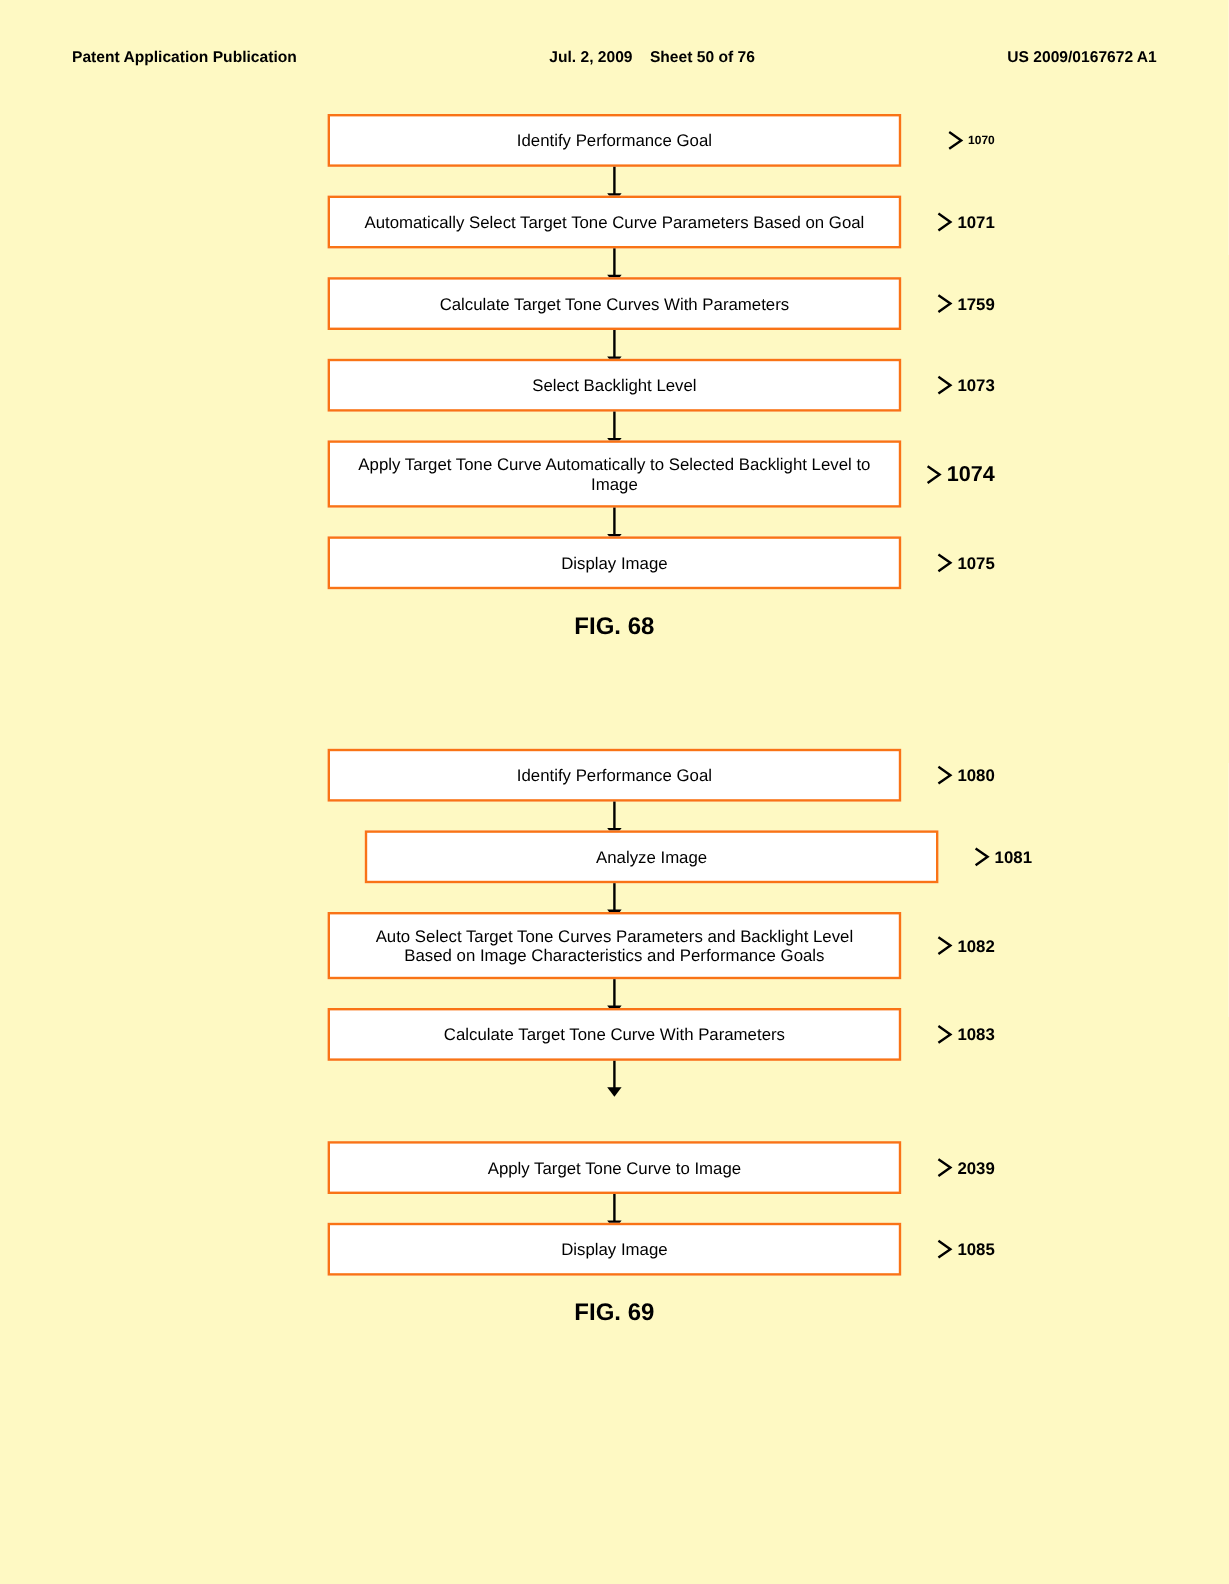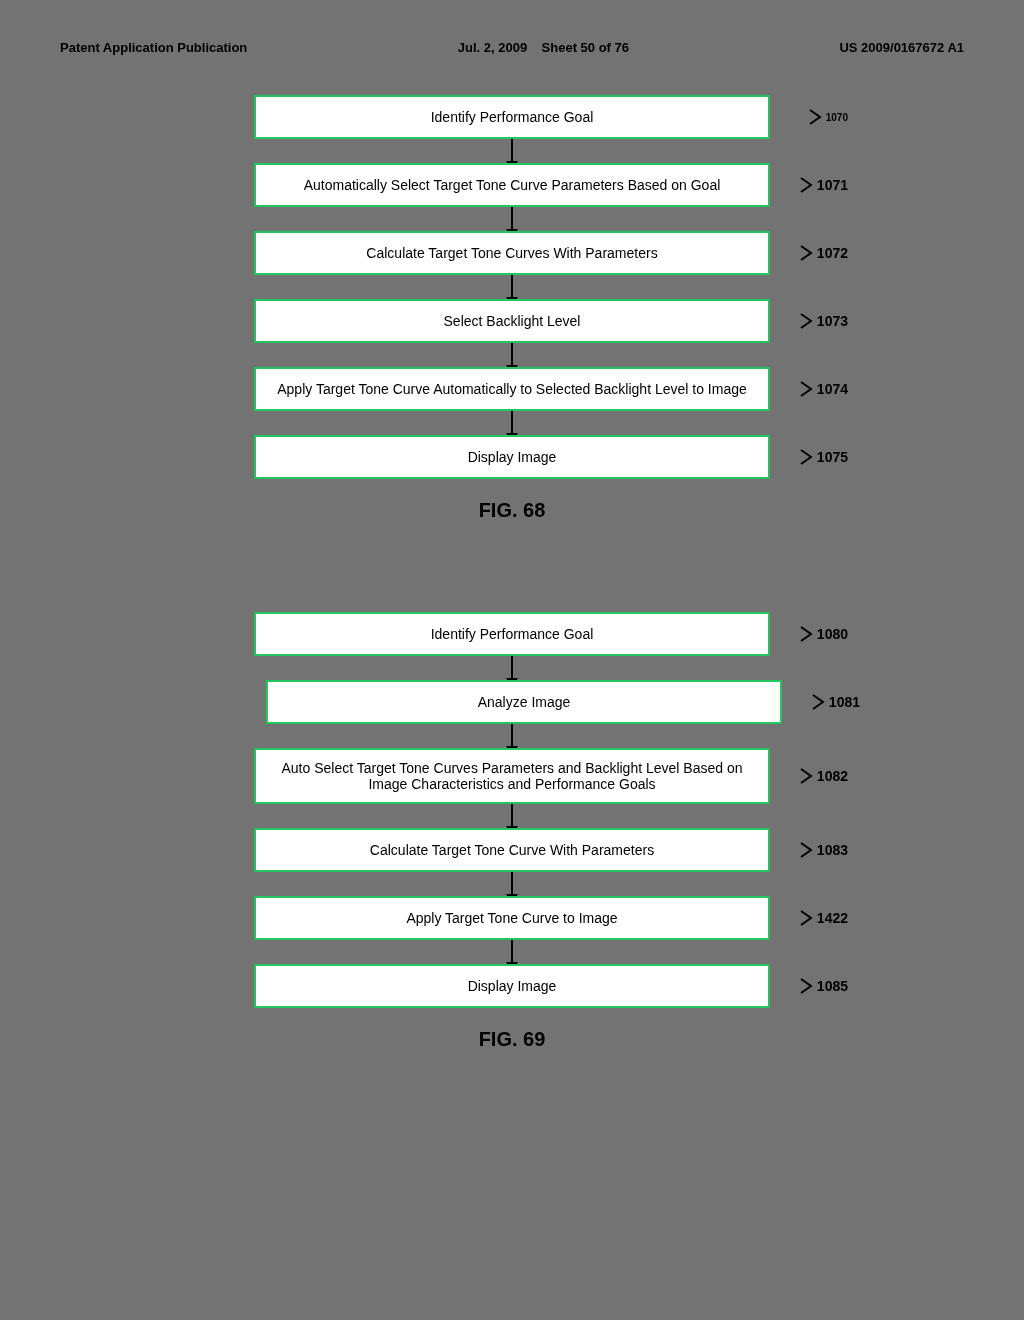--- a/index.html
+++ b/index.html
@@ -7,21 +7,21 @@
       background: #fff;
       font-family: Arial, sans-serif;
       width: 1024px;
       min-height: 1320px;
       position: relative;
     }
 
     .page {
       width: 1024px;
       min-height: 1320px;
-      background: #737373;
+      background: #fef9c3;
       padding: 40px 60px;
     }
 
     .header {
       display: flex;
       justify-content: space-between;
       align-items: flex-start;
       margin-bottom: 40px;
       font-size: 13px;
       font-weight: bold;
@@ -39,25 +39,25 @@
     }
 
     .flow-diagram {
       display: flex;
       flex-direction: column;
       align-items: center;
       width: 540px;
     }
 
     .flow-box {
-      border: 2px solid #22c55e;
+      border: 2px solid #f97316;
       padding: 10px 20px;
       text-align: center;
       font-size: 14px;
-      width: 516px;
+      width: 478px;
       position: relative;
       background: #fff;
       min-height: 44px;
       display: flex;
       align-items: center;
       justify-content: center;
     }
 
     .flow-box-label {
       position: absolute;
@@ -142,21 +142,21 @@
         <div style="display: flex; justify-content: center;">
           <div class="arrow-down"></div>
         </div>
         <div style="position: relative; width: 540px; display: flex; justify-content: center;">
           <div class="flow-box">
             <span>Calculate Target Tone Curves With Parameters</span>
             <div class="flow-box-label">
               <svg width="14" height="18" viewBox="0 0 14 18" style="margin-right: 4px;">
                 <path d="M2,2 L12,9 L2,16" stroke="#000" stroke-width="2" fill="none"></path>
               </svg>
-              <span style="font-weight: bold; font-size: 14px;">1072</span>
+              <span style="font-weight: bold; font-size: 14px;">1759</span>
             </div>
           </div>
         </div>
         <div style="display: flex; justify-content: center;">
           <div class="arrow-down"></div>
         </div>
         <div style="position: relative; width: 540px; display: flex; justify-content: center;">
           <div class="flow-box">
             <span>Select Backlight Level</span>
             <div class="flow-box-label">
@@ -170,21 +170,21 @@
         <div style="display: flex; justify-content: center;">
           <div class="arrow-down"></div>
         </div>
         <div style="position: relative; width: 540px; display: flex; justify-content: center;">
           <div class="flow-box">
             <span>Apply Target Tone Curve Automatically to Selected Backlight Level to Image</span>
             <div class="flow-box-label">
               <svg width="14" height="18" viewBox="0 0 14 18" style="margin-right: 4px;">
                 <path d="M2,2 L12,9 L2,16" stroke="#000" stroke-width="2" fill="none"></path>
               </svg>
-              <span style="font-weight: bold; font-size: 14px;">1074</span>
+              <span style="font-weight: bold; font-size: 18px;">1074</span>
             </div>
           </div>
         </div>
         <div style="display: flex; justify-content: center;">
           <div class="arrow-down"></div>
         </div>
         <div style="position: relative; width: 540px; display: flex; justify-content: center;">
           <div class="flow-box">
             <span>Display Image</span>
             <div class="flow-box-label">
@@ -252,28 +252,28 @@
               <svg width="14" height="18" viewBox="0 0 14 18" style="margin-right: 4px;">
                 <path d="M2,2 L12,9 L2,16" stroke="#000" stroke-width="2" fill="none"></path>
               </svg>
               <span style="font-weight: bold; font-size: 14px;">1083</span>
             </div>
           </div>
         </div>
         <div style="display: flex; justify-content: center;">
           <div class="arrow-down"></div>
         </div>
-        <div style="position: relative; width: 540px; display: flex; justify-content: center;">
+        <div style="position: relative; width: 540px; display: flex; justify-content: center; margin-top: 43px;">
           <div class="flow-box">
             <span>Apply Target Tone Curve to Image</span>
             <div class="flow-box-label">
               <svg width="14" height="18" viewBox="0 0 14 18" style="margin-right: 4px;">
                 <path d="M2,2 L12,9 L2,16" stroke="#000" stroke-width="2" fill="none"></path>
               </svg>
-              <span style="font-weight: bold; font-size: 14px;">1422</span>
+              <span style="font-weight: bold; font-size: 14px;">2039</span>
             </div>
           </div>
         </div>
         <div style="display: flex; justify-content: center;">
           <div class="arrow-down"></div>
         </div>
         <div style="position: relative; width: 540px; display: flex; justify-content: center;">
           <div class="flow-box">
             <span>Display Image</span>
             <div class="flow-box-label">

